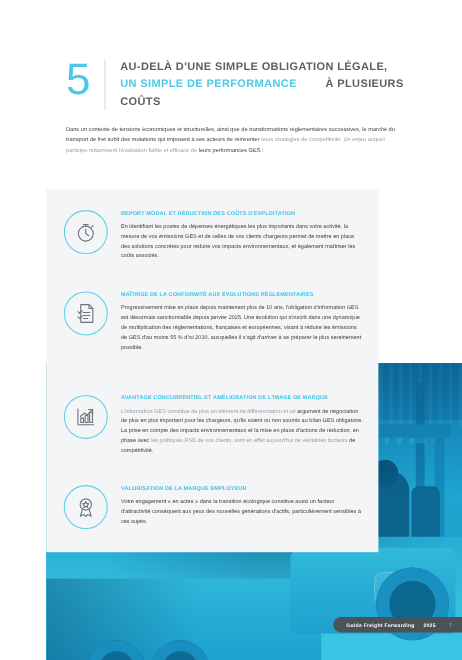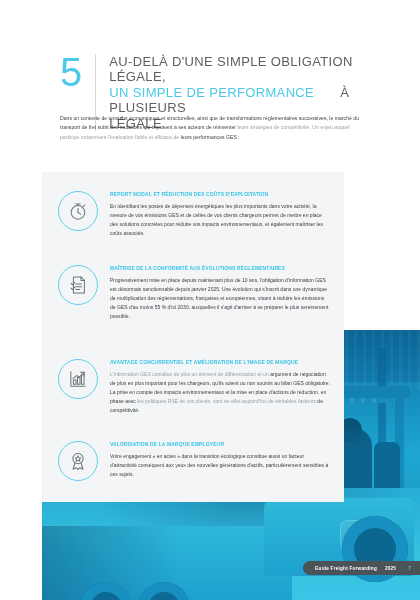--- a/index.html
+++ b/index.html
@@ -148,25 +148,25 @@
     padding-right: 13px;
   }
   .sec-rule {
     width: 1px;
     align-self: stretch;
     background: #d5d7d9;
     margin-right: 13px;
     margin-top: 2px;
   }
   .sec-title {
-    font-size: 13px;
+    font-size: 10px;
     line-height: 15.4px;
     letter-spacing: 0.35px;
     color: #5b5f63;
-    font-weight: 400;
+    font-weight: 700;
     max-width: 258px;
     padding-top: 2px;
   }
   .sec-title .hl { color: #4cc9e9; }
   .sec-title .sp { display: inline-block; width: 26px; }
 
   
   .intro {
     position: absolute;
     left: 60px;
@@ -281,21 +281,21 @@
     <div class="glare"></div>
     <div class="tint"></div>
   </div>
 
   <div class="header">
     <div class="sec-num">5</div>
     <div class="sec-rule"></div>
     <div class="sec-title">
       <span>AU-DELÀ D'UNE SIMPLE OBLIGATION LÉGALE,</span><br>
       <span class="hl">UN SIMPLE DE PERFORMANCE</span><span class="sp"></span><span>À PLUSIEURS</span><br>
-      <span>LÉGALE</span>
+      <span>COÛTS</span>
     </div>
   </div>
 
   <div class="intro">
     <span>Dans un contexte de tensions économiques et structurelles, ainsi que de transformations réglementaires successives, le marché du transport de fret subit des mutations qui imposent à ses acteurs de réinventer</span>
     <span class="faint">leurs stratégies de compétitivité. Un enjeu auquel participe notamment l'évaluation fiable et efficace de</span>
     <span>leurs performances GES :</span>
   </div>
 
   <div class="card">

